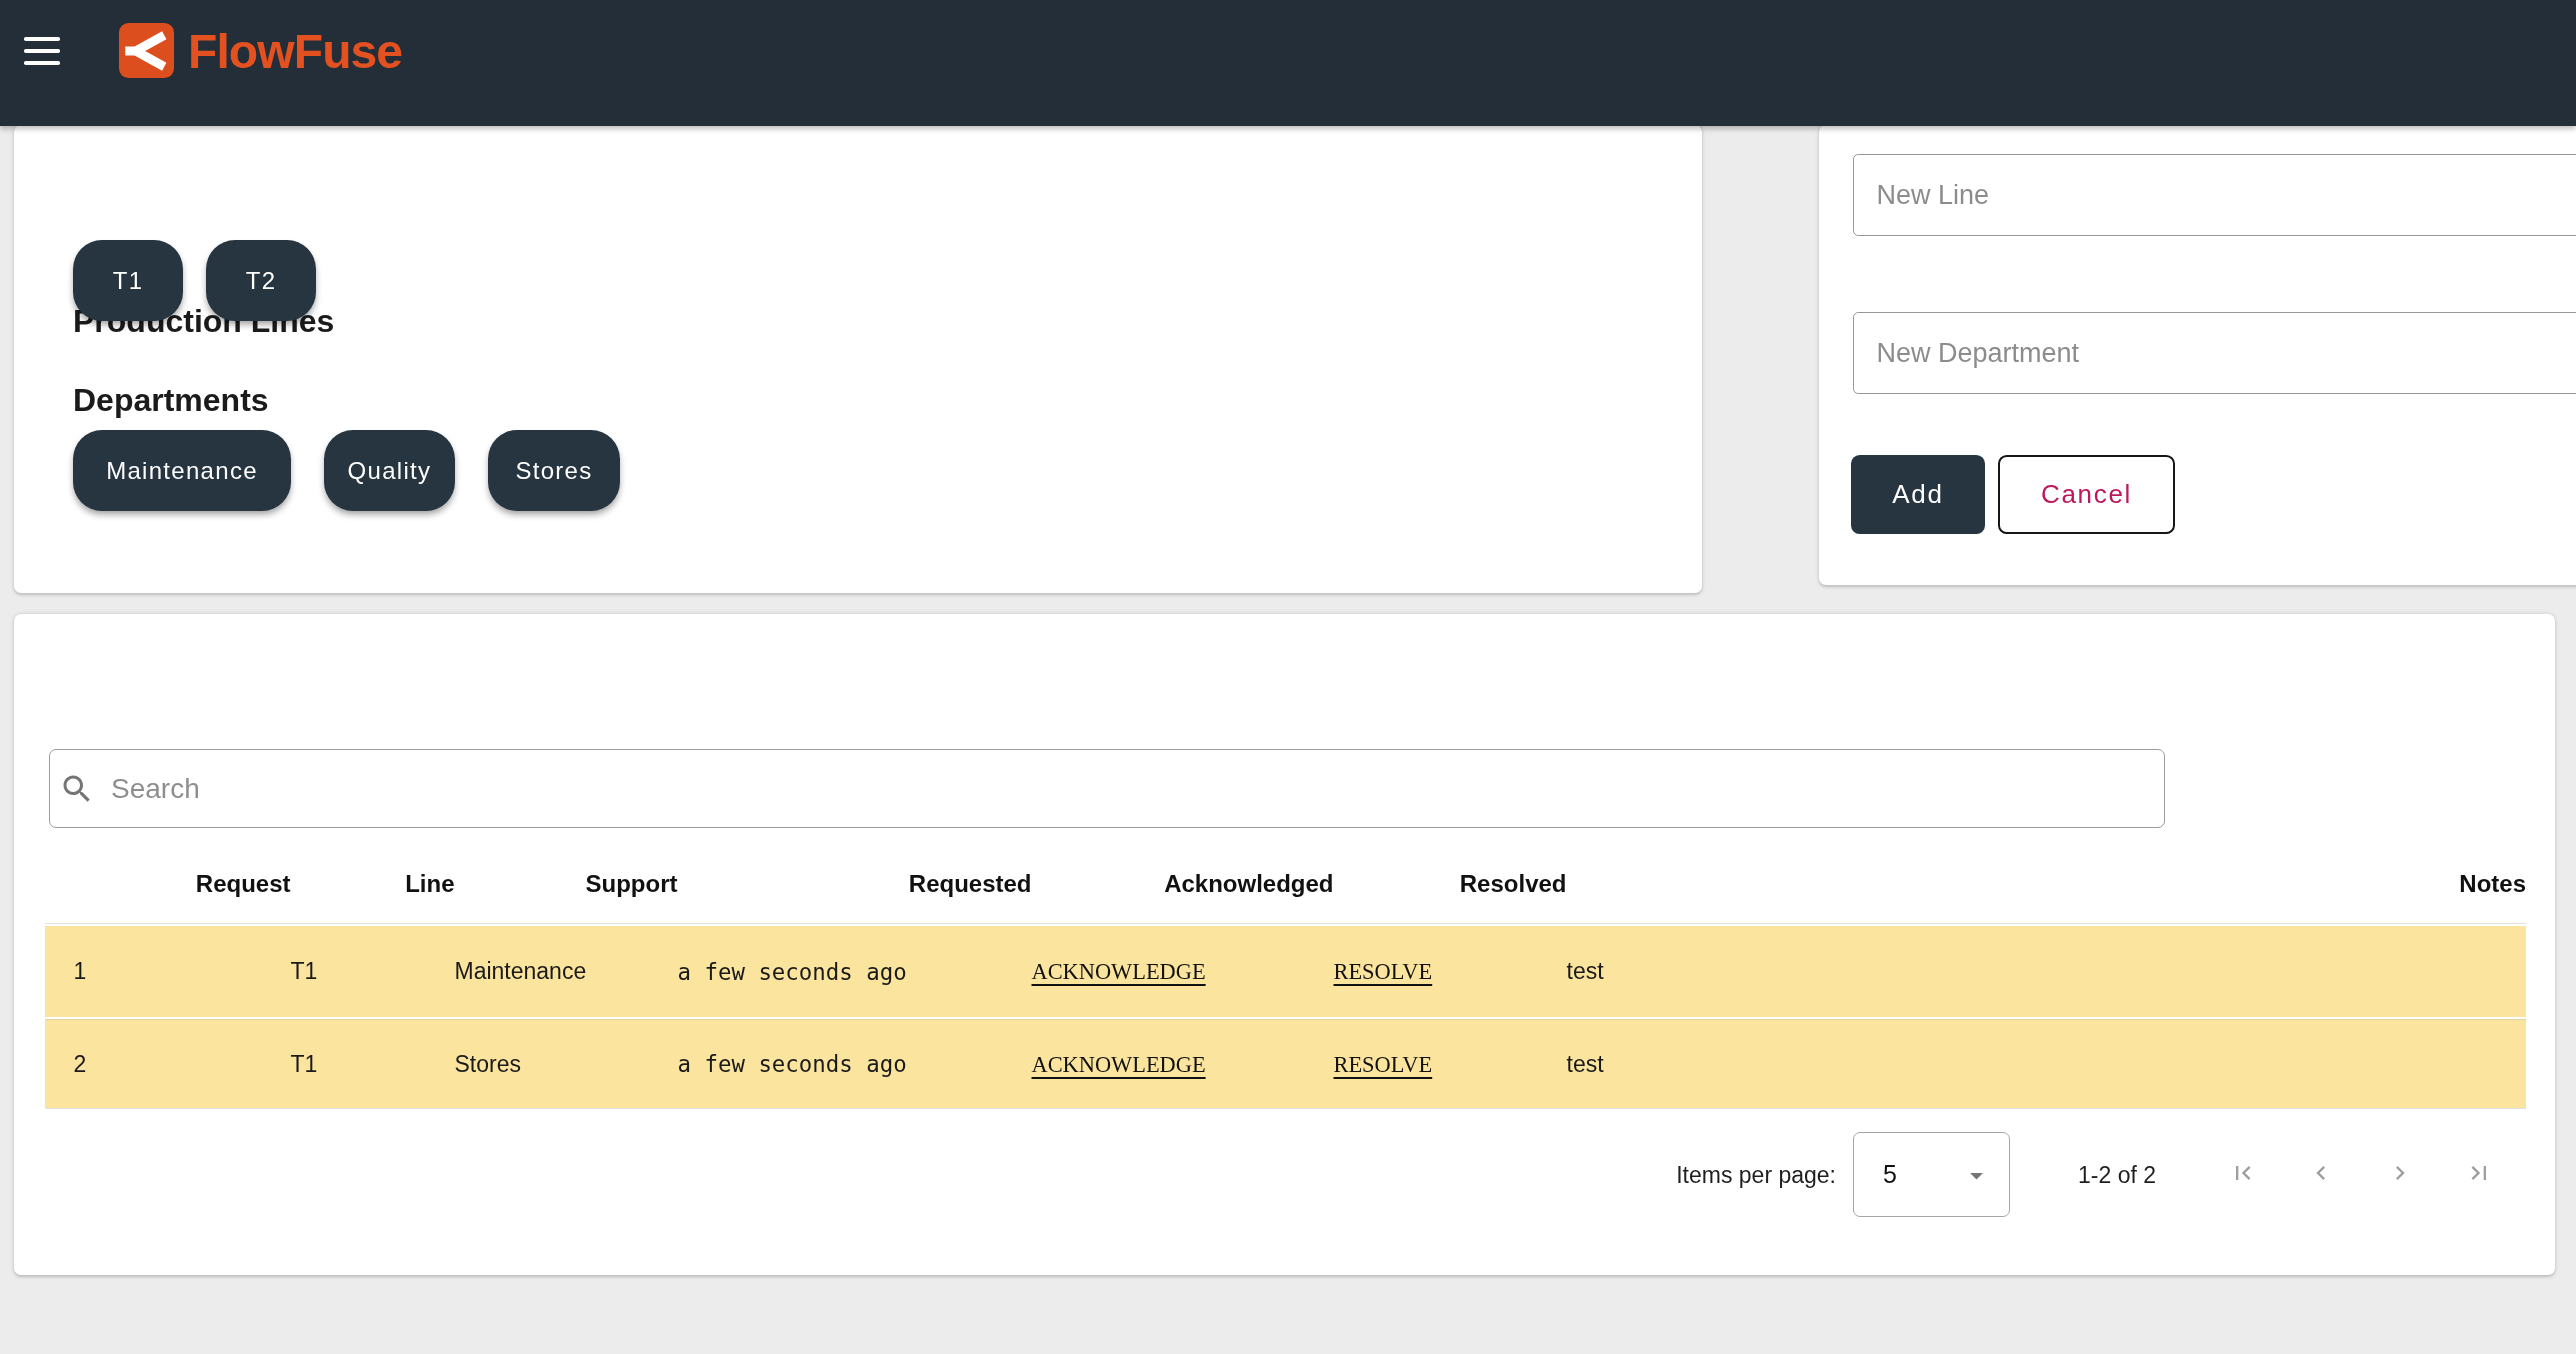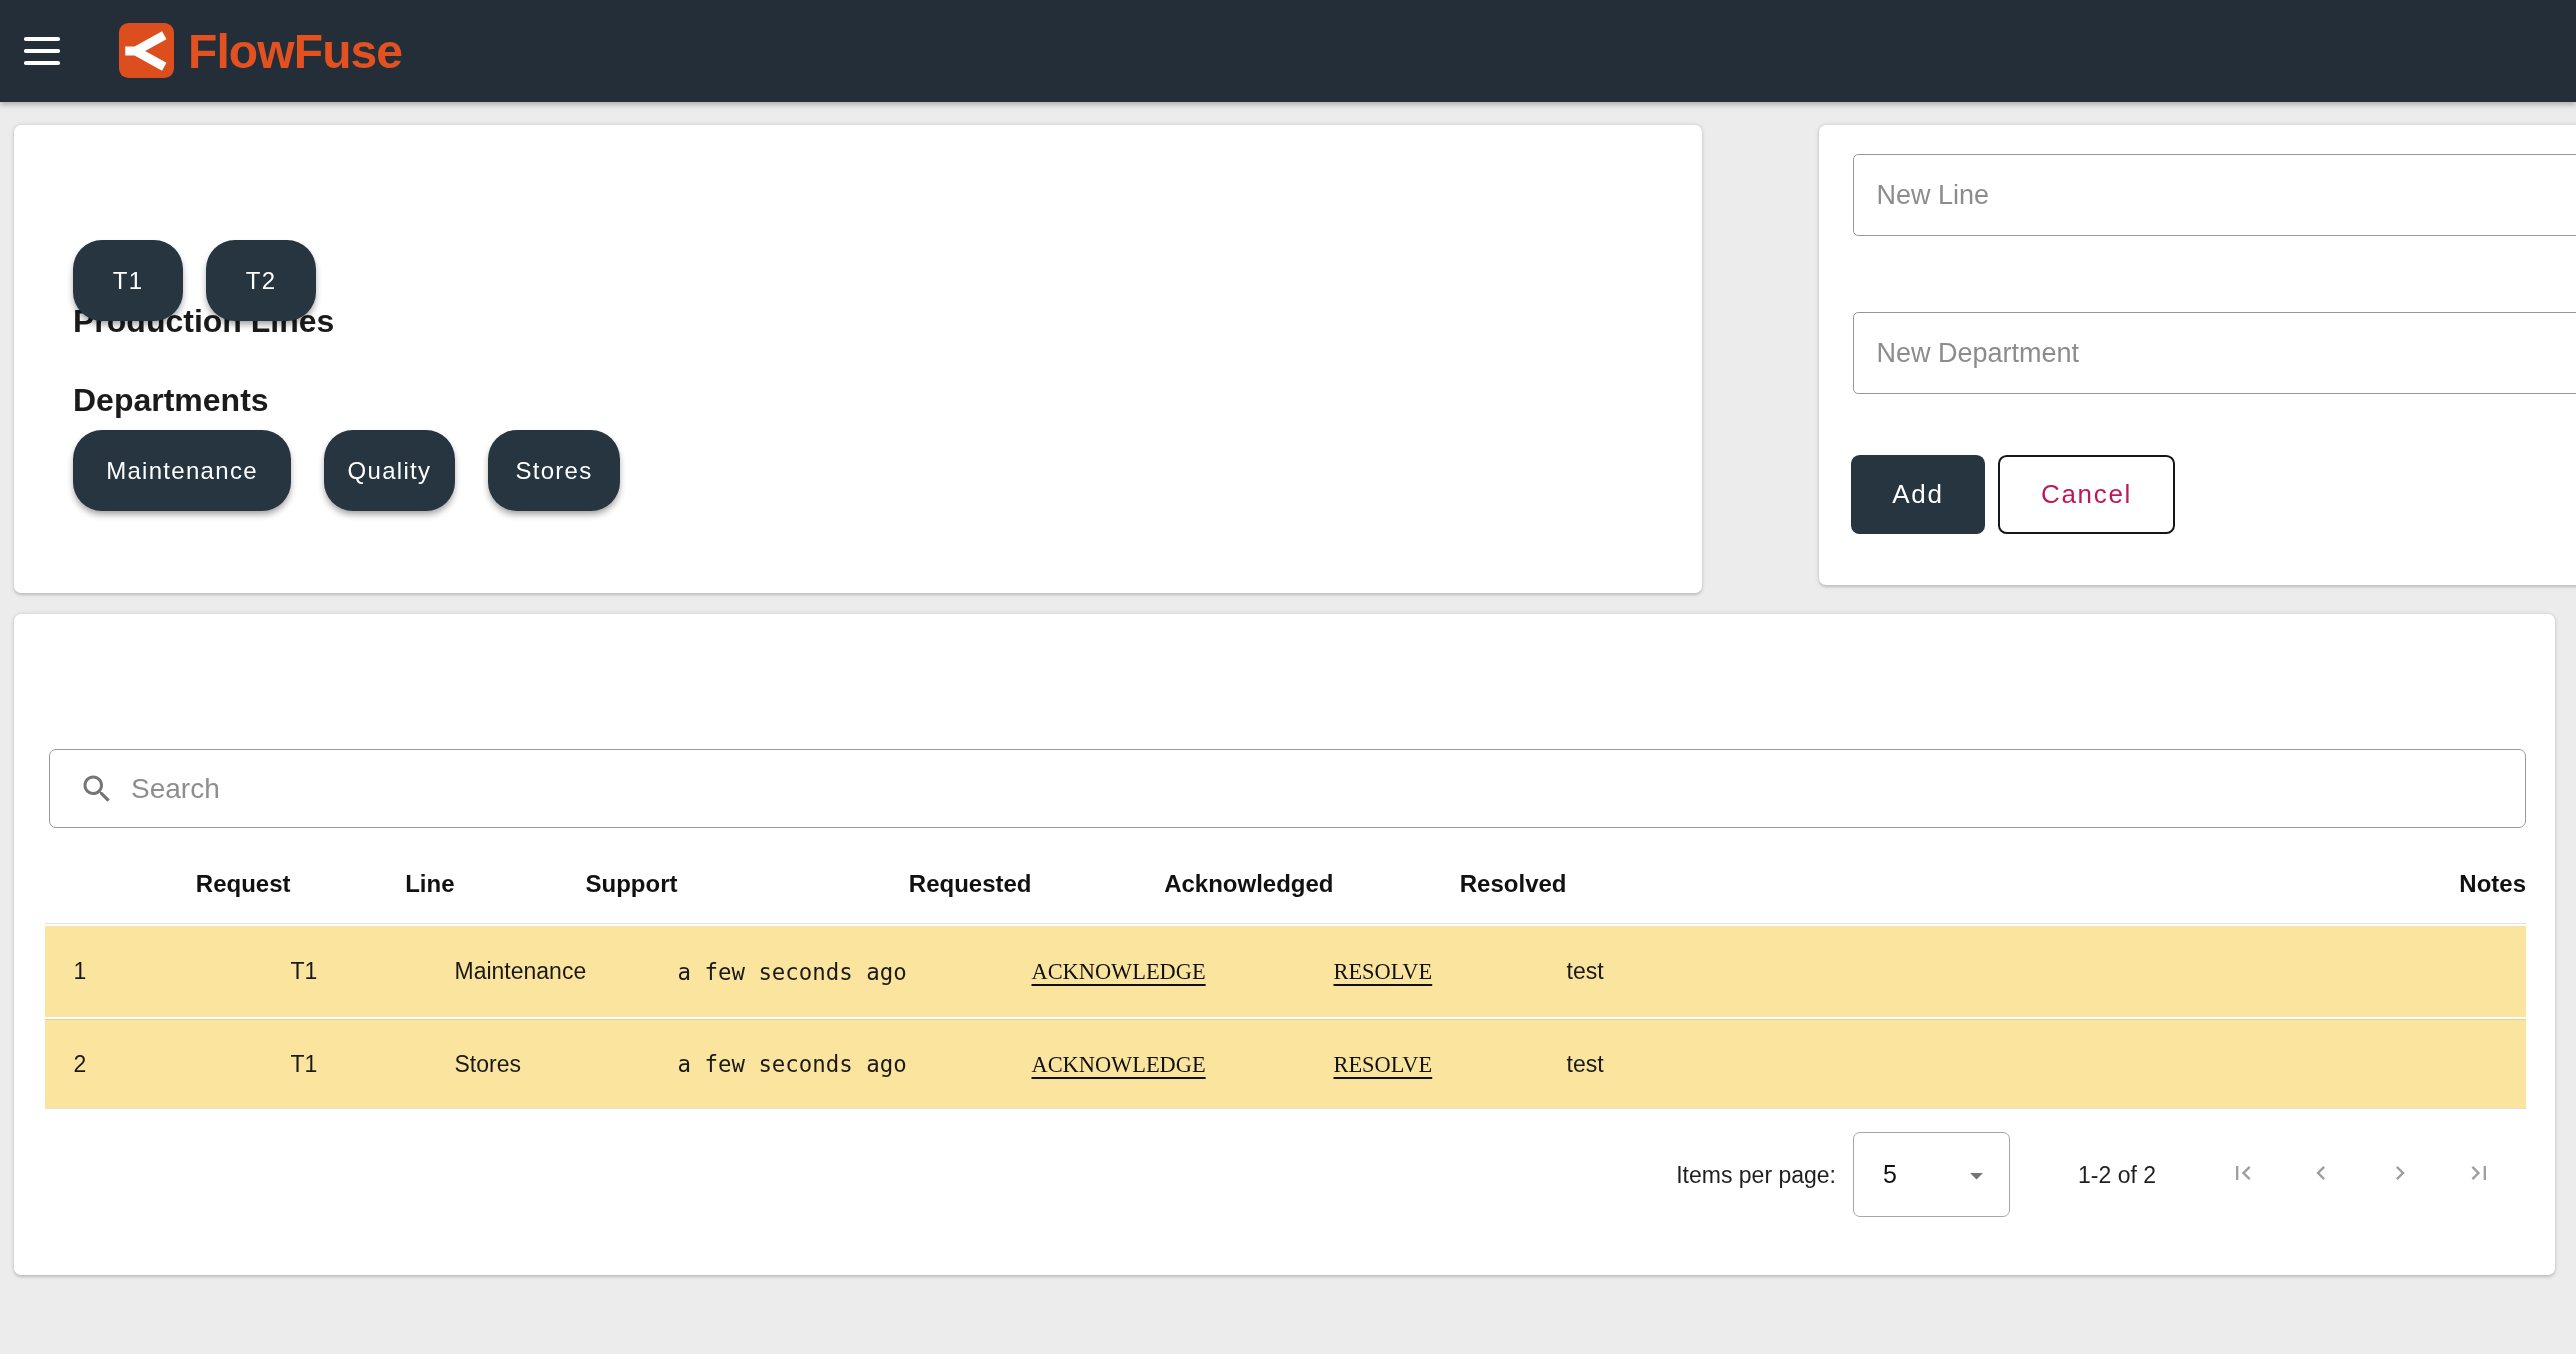--- a/index.html
+++ b/index.html
@@ -3,21 +3,21 @@
 <meta charset="utf-8">
 <style>
   html,body{margin:0;padding:0;}
   body{
     width:2576px;height:1354px;position:relative;overflow:hidden;
     background:#ECECEC;
     font-family:"Liberation Sans", sans-serif;
     -webkit-font-smoothing:antialiased;
   }
   
-  .appbar{position:absolute;left:0;top:0;width:2576px;height:102px;background:#232E39;
+  .appbar{position:absolute;left:0;top:0;width:2576px;height:126px;background:#232E39;
     box-shadow:0 2.6px 5.2px rgba(0,0,0,.25);z-index:5;}
   .hamburger{position:absolute;left:24px;top:32px;width:38px;height:38px;display:flex;
     flex-direction:column;justify-content:center;gap:7.8px;background:none;border:none;cursor:pointer;padding:0;}
   .hamburger span{display:block;width:36px;height:4.3px;background:#FFFFFF;border-radius:1.7px;}
   .logo-box{position:absolute;left:119px;top:23px;width:55px;height:55px;border-radius:9.5px;
     background:#DC4E1E;display:flex;align-items:center;justify-content:center;}
   .brand{position:absolute;left:188px;top:26px;height:52px;line-height:52px;
     font-size:48px;font-weight:bold;color:#E2511F;letter-spacing:-0.9px;}
   
   .card{position:absolute;background:#FFFFFF;border-radius:7px;
@@ -34,22 +34,22 @@
   
   .text-field{position:absolute;left:34px;width:767px;height:82px;box-sizing:border-box;
     border:1.7px solid #979797;border-radius:5.2px;background:#fff;
     font-family:"Liberation Sans", sans-serif;font-size:27px;color:#333;padding:0 22.4px;outline:none;}
   .text-field::placeholder{color:#8C8C8C;opacity:1;}
   .btn{position:absolute;top:330px;height:79px;border-radius:8.6px;font-family:"Liberation Sans", sans-serif;
     font-size:26px;letter-spacing:1.7px;display:flex;align-items:center;justify-content:center;cursor:pointer;}
   .btn-add{left:32px;width:134px;background:#263540;color:#FFFFFF;border:none;}
   .btn-cancel{left:179px;width:177px;background:#FFFFFF;color:#be185d;border:2.6px solid #161616;}
   
-  .search-wrap{position:absolute;left:35px;top:135px;width:2477px;height:79px;box-sizing:border-box;
-    border:1.7px solid #9B9B9B;border-radius:7px;display:flex;align-items:center;padding-left:29px;background:#fff;}
+  .search-wrap{position:absolute;left:35px;top:135px;width:2116px;height:79px;box-sizing:border-box;
+    border:1.7px solid #9B9B9B;border-radius:7px;display:flex;align-items:center;padding-left:9px;background:#fff;}
   .search-input{border:none;outline:none;flex:1;height:80%;margin-left:14px;
     font-family:"Liberation Sans", sans-serif;font-size:28px;color:#444;background:transparent;}
   .search-input::placeholder{color:#8E8E8E;opacity:1;}
   
   .tgrid{display:grid;grid-template-columns:217px 164px 223px 354px 302px 233px 1fr;
     align-items:center;box-sizing:border-box;padding-left:28.5px;}
   .thead{position:absolute;left:31px;top:231px;width:2481px;height:79px;border-bottom:1.7px solid #E2E2E2;
     font-size:24px;font-weight:bold;color:#111111;text-align:right;}
   .trow{position:absolute;left:31px;width:2481px;height:91px;background:#FBE49E;font-size:23px;color:#1A1A1A;}
   #row-0{top:312px;}

